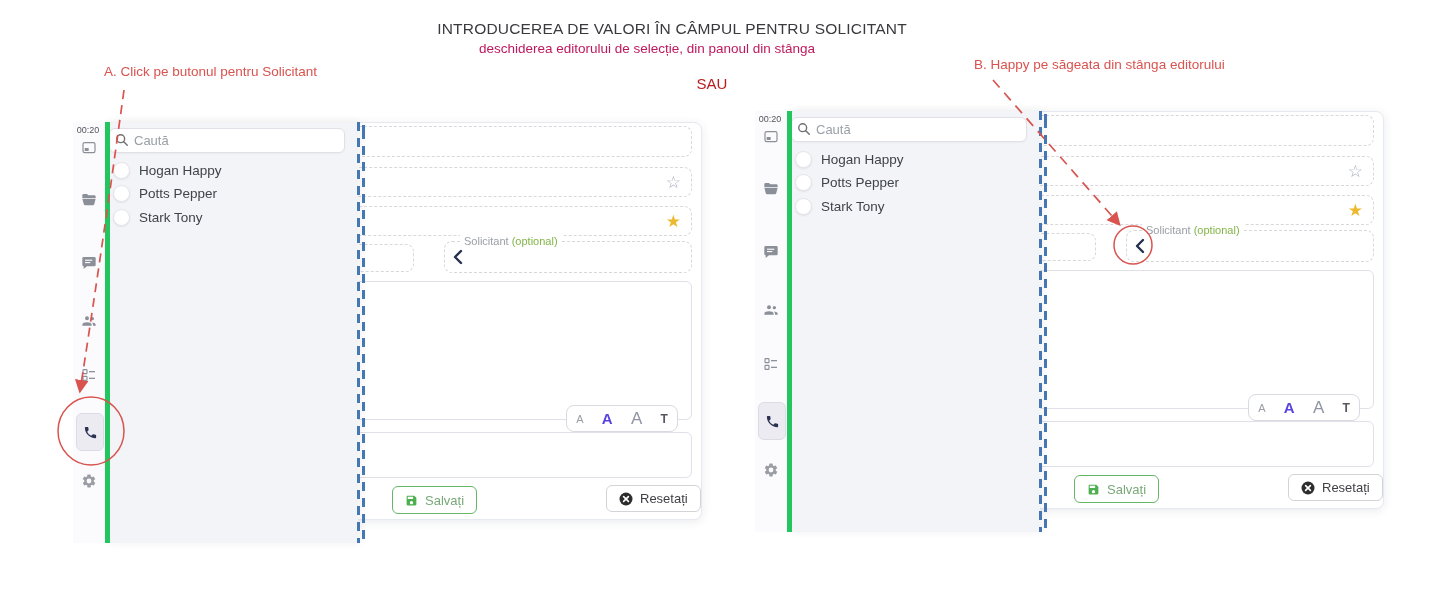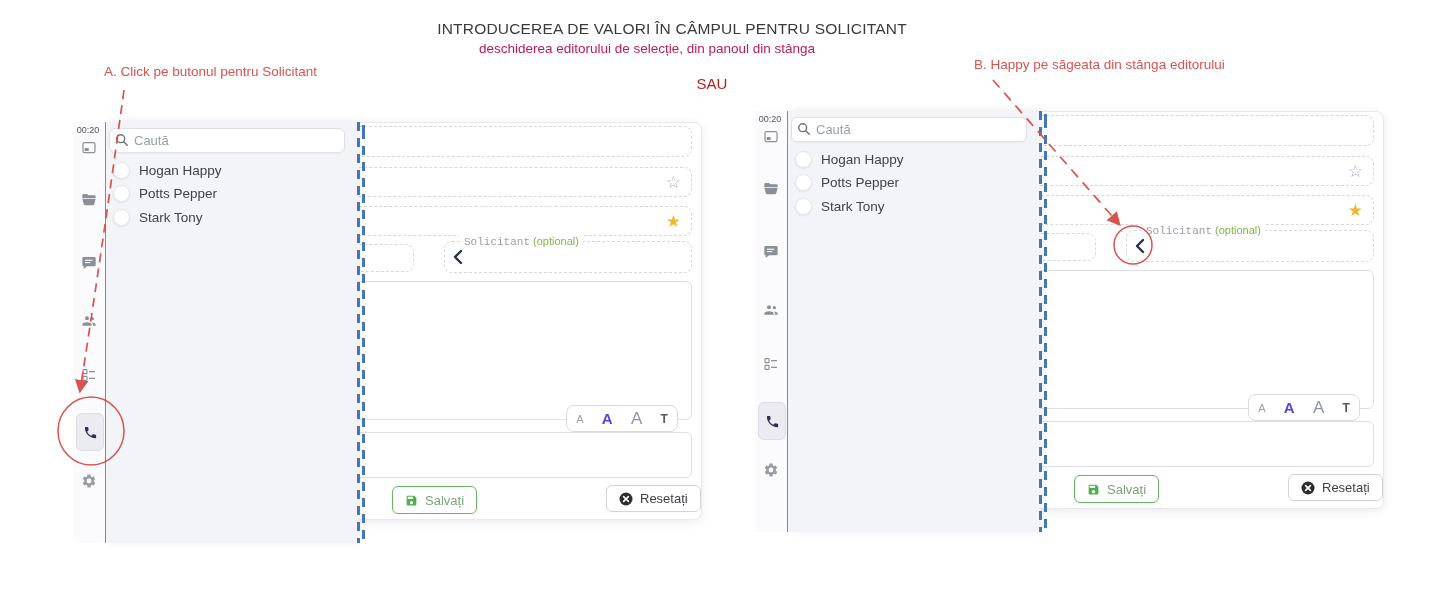--- a/index.html
+++ b/index.html
@@ -21,21 +21,21 @@
   .shot{position:absolute;width:630px;height:421px;z-index:1;}
   .shot--a{left:73px;top:122px;}
   .shot--b{left:755px;top:111px;}
 
   .editor-card{position:absolute;left:32px;top:0;width:595px;height:396px;background:#fff;
         border:1px solid #e7e9f0;border-radius:8px;box-shadow:0 2px 10px rgba(50,60,90,.10);
         z-index:1;overflow:hidden;}
   .panel{position:absolute;left:32px;top:0;width:253px;height:421px;background:#f3f4f8;
         border-top-left-radius:8px;box-shadow:3px 0 8px rgba(0,0,0,.06);z-index:2;}
   .sidebar{position:absolute;left:0;top:0;width:32px;height:421px;background:#fbfbfd;
-        border-right:1px solid #22c55e;z-index:3;}
+        border-right:5px solid #22c55e;z-index:3;}
   .divider{position:absolute;left:284px;top:0;width:9px;height:421px;z-index:4;}
   .divider .strip{position:absolute;top:0;width:3px;height:421px;
         background:repeating-linear-gradient(to bottom,#4477b3 0 9px,transparent 9px 16px);}
   .divider .strip.s1{left:0;}
   .divider .strip.s2{left:5px;background-position:0 8px;}
 
   
   .timer{position:absolute;left:0;top:3px;width:30px;text-align:center;font-size:9px;color:#55565c;}
   .side-icon{position:absolute;left:8px;width:16px;height:16px;color:#8a8f98;}
   .phone-btn{position:absolute;left:3px;top:291px;width:26px;height:36px;background:#ebebf1;
@@ -59,21 +59,21 @@
   .f2{left:200px;right:9px;top:44px;height:30px;}
   .f3{left:200px;right:9px;top:83px;height:30px;}
   .small-box{left:200px;width:108px;top:121px;height:28px;}
   .solicitant{left:338px;right:9px;top:118px;height:32px;}
   .star{position:absolute;right:10px;top:50%;transform:translateY(-50%);font-size:17px;line-height:1;cursor:default;}
   .star.off{color:#a9adbf;}
   .star.on{color:#edb92e;}
   .chevron-btn{position:absolute;left:6px;top:50%;transform:translateY(-50%);width:14px;height:16px;
         display:flex;align-items:center;justify-content:center;}
   .float-label{position:absolute;left:15px;top:-7px;background:#fff;padding:0 4px;font-size:11px;white-space:nowrap;}
-  .float-label .lg{color:#9aa0a6;font-family:Liberation Mono, monospace;}
+  .float-label .lg{color:#9aa0a6;}
   .float-label .lo{color:#82b548;}
 
   .ta{position:absolute;left:200px;right:9px;top:158px;height:139px;background:#fff;
         border:1px solid #e0e1e8;border-radius:6px;box-sizing:border-box;}
   .fmt-toolbar{position:absolute;left:460px;top:282px;width:112px;height:27px;background:#fff;
         border:1px solid #d9d9e0;border-radius:8px;display:flex;align-items:center;
         justify-content:space-around;z-index:2;box-sizing:border-box;}
   .fmt-a1{font-size:11px;color:#9aa0a6;}
   .fmt-a2{font-size:15px;color:#5743e0;font-weight:700;}
   .fmt-a3{font-size:17px;color:#8f95a3;}

